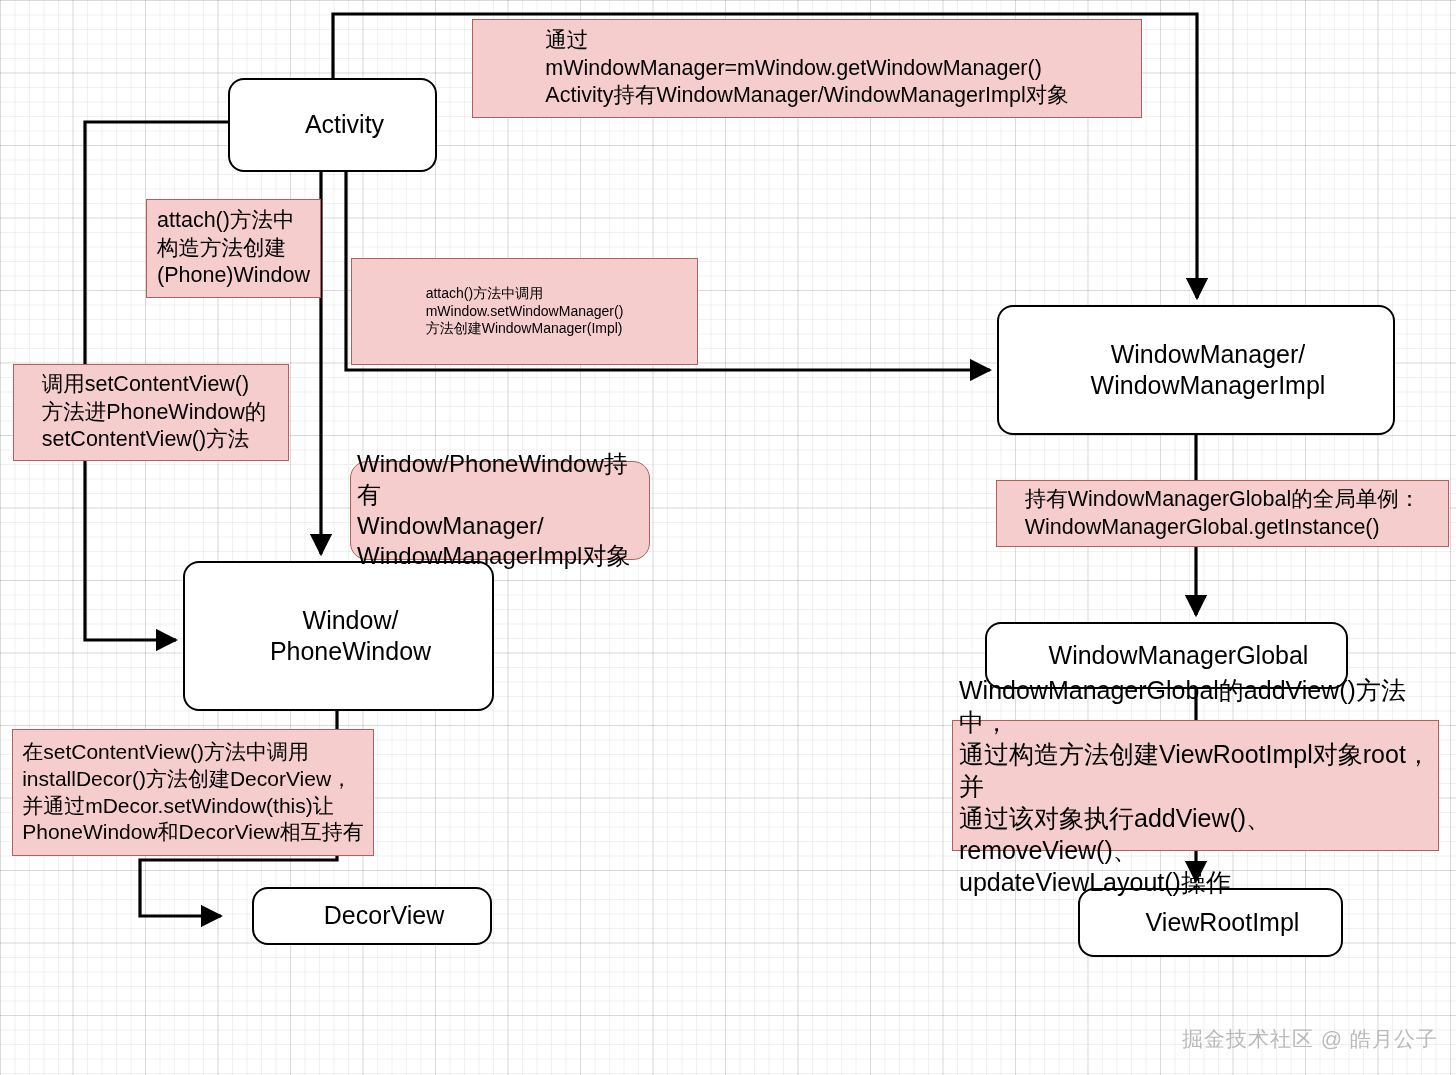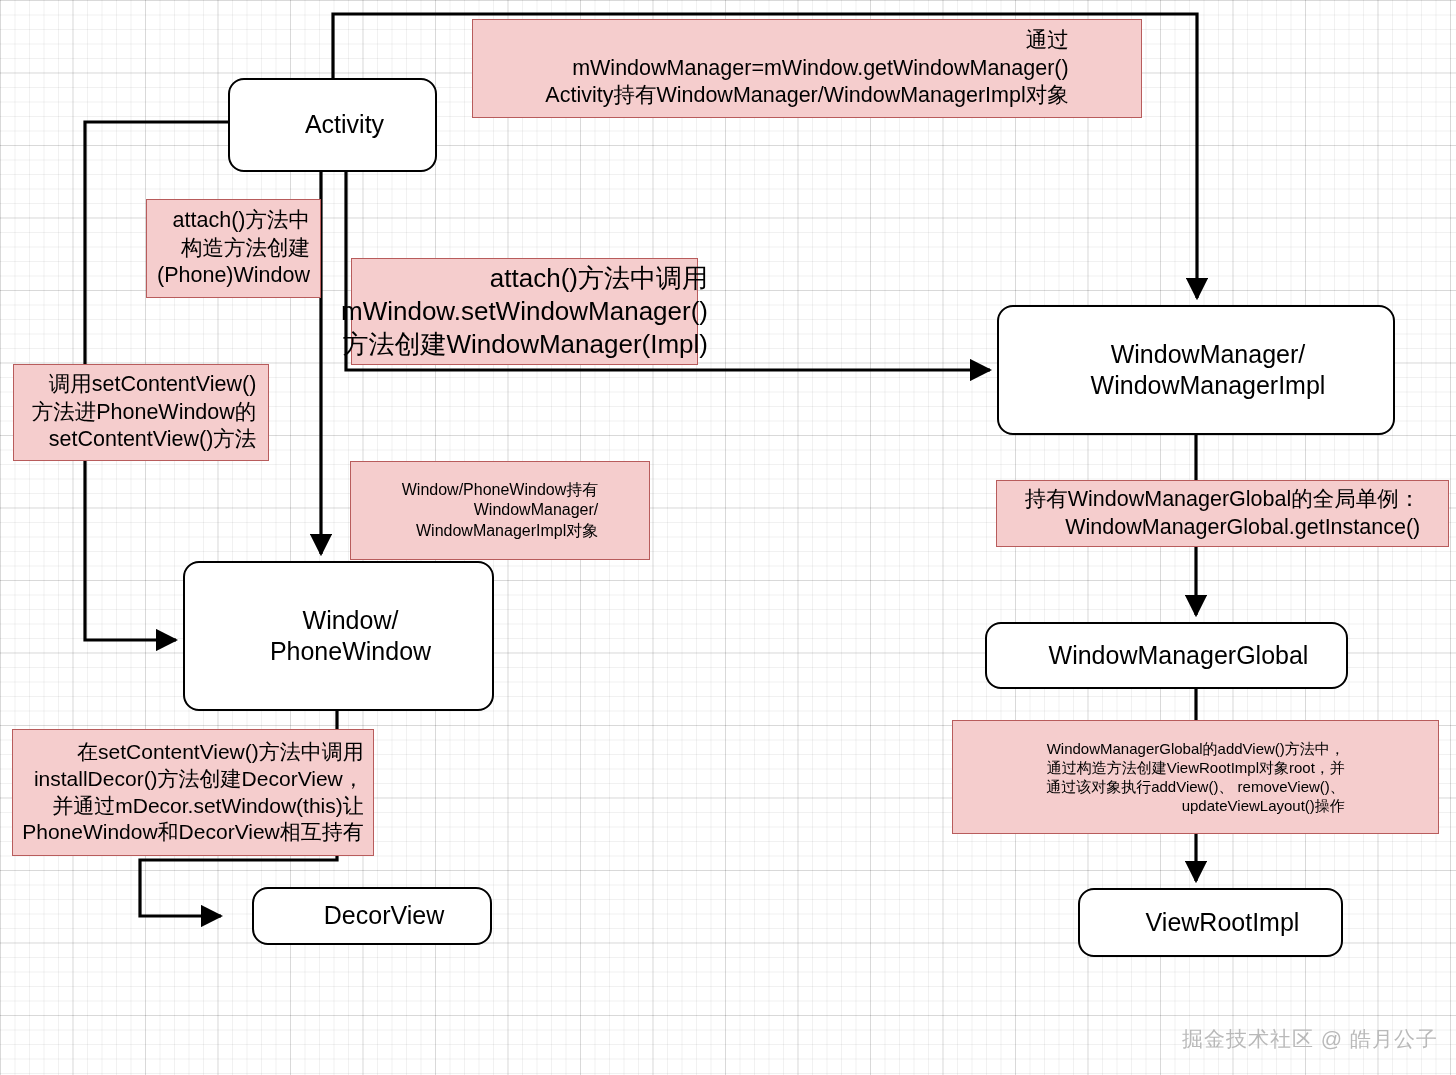--- a/index.html
+++ b/index.html
@@ -54,21 +54,21 @@
     white-space: pre-line;
   }
   .note {
     position: absolute;
     box-sizing: border-box;
     background: #f5cdcd;
     border: 1.6px solid #b85c5c;
     display: flex;
     align-items: center;
     justify-content: center;
-    text-align: right;
+    text-align: left;
     color: #000000;
     line-height: 1.28;
     z-index: 4;
     padding: 3px 6px;
   }
   .note .lbl {
     display: block;
     white-space: pre-line;
   }
   #watermark {
@@ -142,51 +142,51 @@
 mWindowManager=mWindow.getWindowManager()
 Activity持有WindowManager/WindowManagerImpl对象</span>
   </div>
 
   <div class="note" style="left:146px; top:199px; width:175px; height:99px; font-size:21.5px;">
     <span class="lbl">attach()方法中
 构造方法创建
 (Phone)Window</span>
   </div>
 
-  <div class="note" style="left:351px; top:258px; width:347px; height:107px; font-size:26px;">
+  <div class="note" style="left:351px; top:258px; width:347px; height:107px; font-size:14px;">
     <span class="lbl">attach()方法中调用
 mWindow.setWindowManager()
 方法创建WindowManager(Impl)</span>
   </div>
 
-  <div class="note" style="left:13px; top:364px; width:256px; height:97px; font-size:21.5px;padding-left:12px;">
+  <div class="note" style="left:13px; top:364px; width:276px; height:97px; font-size:21.5px;padding-left:12px;">
     <span class="lbl">调用setContentView()
 方法进PhoneWindow的
 setContentView()方法</span>
   </div>
 
-  <div class="note" style="left:350px; top:461px; width:300px; height:99px; font-size:16px;">
+  <div class="note" style="left:350px; top:461px; width:300px; height:99px; font-size:24px;border-radius:17px;">
     <span class="lbl">Window/PhoneWindow持有
 WindowManager/
 WindowManagerImpl对象</span>
   </div>
 
   <div class="note" style="left:12px; top:729px; width:362px; height:127px; font-size:21px;">
     <span class="lbl">在setContentView()方法中调用
 installDecor()方法创建DecorView，
 并通过mDecor.setWindow(this)让
 PhoneWindow和DecorView相互持有</span>
   </div>
 
   <div class="note" style="left:968px; top:480px; width:453px; height:67px; font-size:21.5px;margin-left:28px;">
     <span class="lbl">持有WindowManagerGlobal的全局单例：
 WindowManagerGlobal.getInstance()</span>
   </div>
 
-  <div class="note" style="left:952px; top:720px; width:487px; height:114px; font-size:15px;">
+  <div class="note" style="left:952px; top:720px; width:487px; height:131px; font-size:25px;">
     <span class="lbl">WindowManagerGlobal的addView()方法中，
 通过构造方法创建ViewRootImpl对象root，并
 通过该对象执行addView()、 removeView()、
 updateViewLayout()操作</span>
   </div>
 
   <div id="watermark">掘金技术社区 @ 皓月公子</div>
 
 </div>
 

